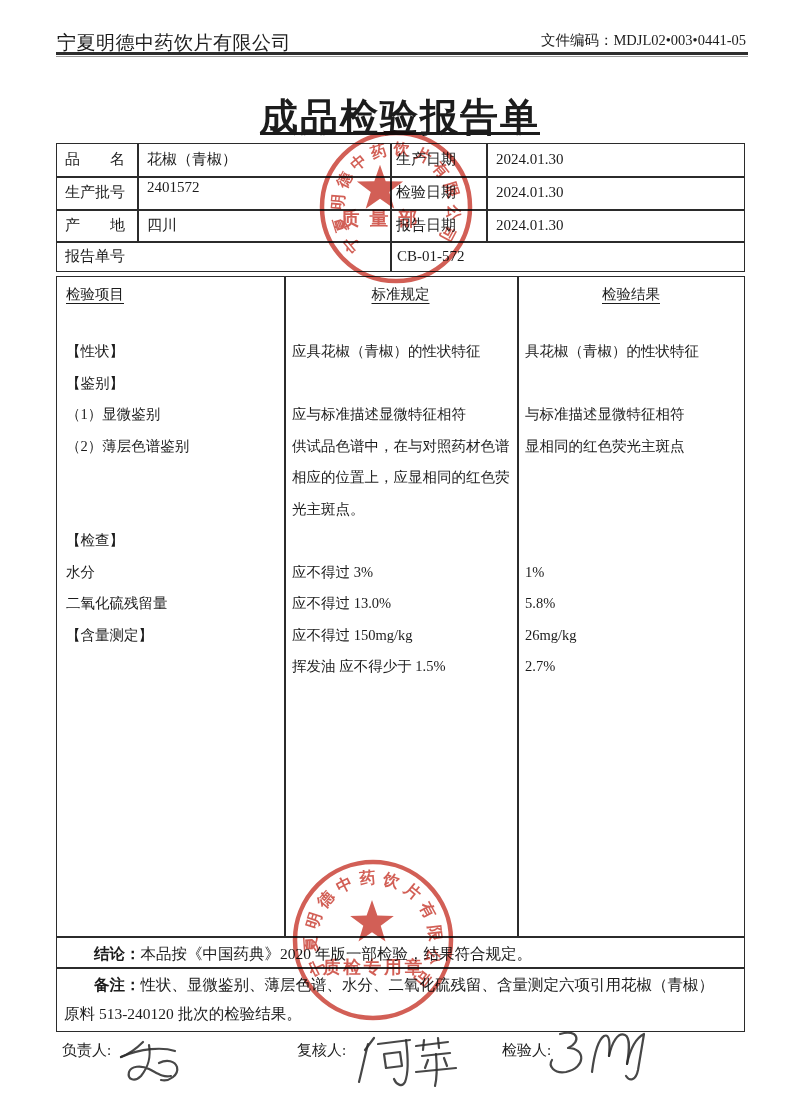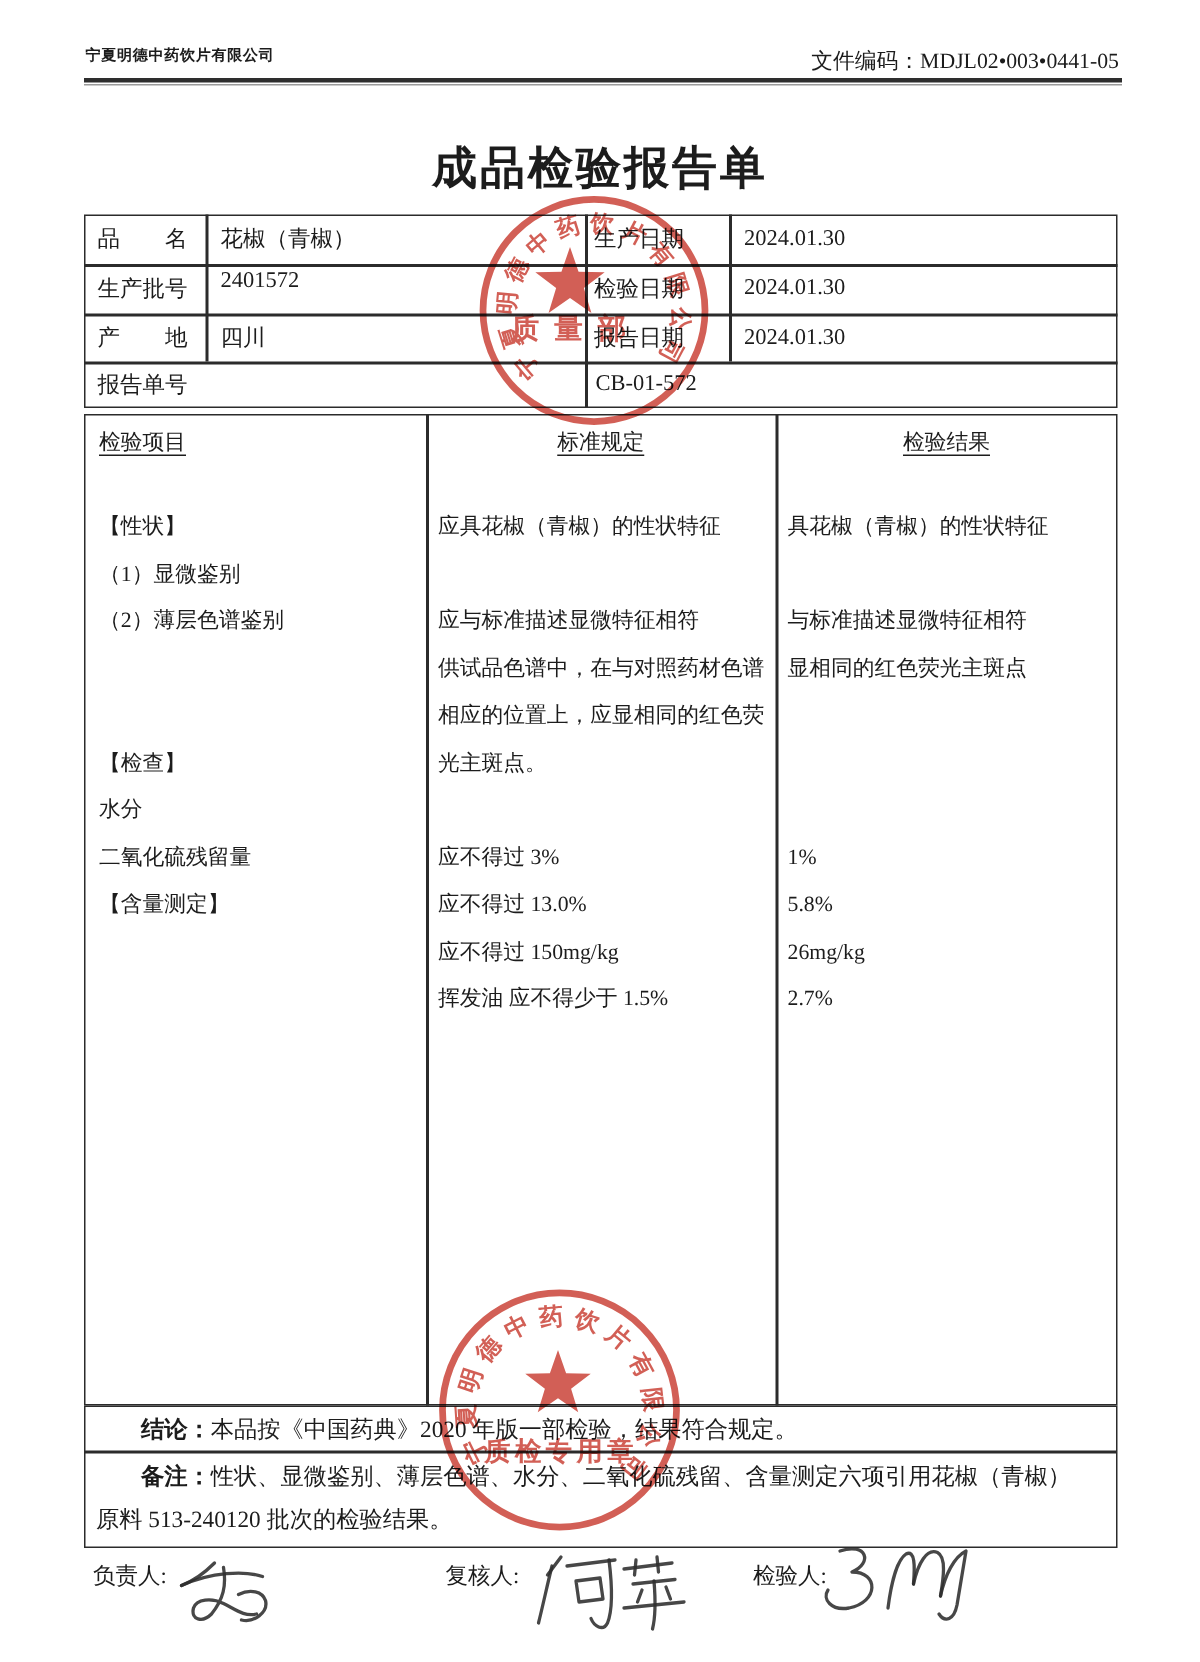--- a/index.html
+++ b/index.html
@@ -1,25 +1,25 @@
 <!DOCTYPE html>
 <html><head>
 <meta charset="utf-8">
 <style>
   html,body{margin:0;padding:0;background:#ffffff;}
   body{width:800px;height:1108px;position:relative;overflow:hidden;
        font-family:"Liberation Serif","DejaVu Serif",serif;color:#1c1c1c;}
   .abs{position:absolute;}
   
-  .company{left:57px;top:30px;font-size:10px;letter-spacing:.5px;font-weight:bold;}
+  .company{left:57px;top:30px;font-size:19px;letter-spacing:.5px;}
   .filecode{right:54px;top:31px;font-size:14.5px;}
   .rule-main{left:56px;top:52px;width:692px;height:2.5px;background:#2e2e2e;}
   .rule-thin{left:56px;top:56px;width:692px;height:1px;background:#9a9a9a;}
   
-  .title{left:0;top:92px;width:800px;text-align:center;font-size:30px;font-weight:bold;letter-spacing:2px;}
+  .title{left:0;top:92px;width:800px;text-align:center;font-size:38px;font-weight:bold;letter-spacing:2px;text-decoration:underline;}
   
   .hline{background:#2b2b2b;height:1.5px;}
   .vline{background:#2b2b2b;width:1.5px;}
   .box{border:1.5px solid #2b2b2b;box-sizing:border-box;}
   .cell{display:flex;align-items:center;font-size:15px;white-space:nowrap;}
   
   .insp-head{font-size:14.5px;display:flex;align-items:center;justify-content:center;text-align:right;}
   .insp-head span{text-decoration:underline;text-underline-offset:4px;}
   .insp-head.left{justify-content:flex-start;}
   .tcol{font-size:14.5px;}
@@ -81,20 +81,21 @@
     </div>
   <div class="abs insp-head" style="left:284px;top:278px;width:233px;height:32px;">
       <span>标准规定</span>
     </div>
   <div class="abs insp-head" style="left:517px;top:278px;width:228px;height:32px;">
       <span>检验结果</span>
     </div>
 
   <div class="abs tcol" style="left:66px;top:336px;width:212px;">
       <div class="tline">【性状】</div>
+      <div class="tline">【鉴别】</div>
       <div class="tline">（1）显微鉴别</div>
       <div class="tline">（2）薄层色谱鉴别</div>
       <div class="tline">&nbsp;</div>
       <div class="tline">&nbsp;</div>
       <div class="tline">【检查】</div>
       <div class="tline">水分</div>
       <div class="tline">二氧化硫残留量</div>
       <div class="tline">【含量测定】</div>
     </div>
   <div class="abs tcol" style="left:292px;top:336px;width:222px;">

